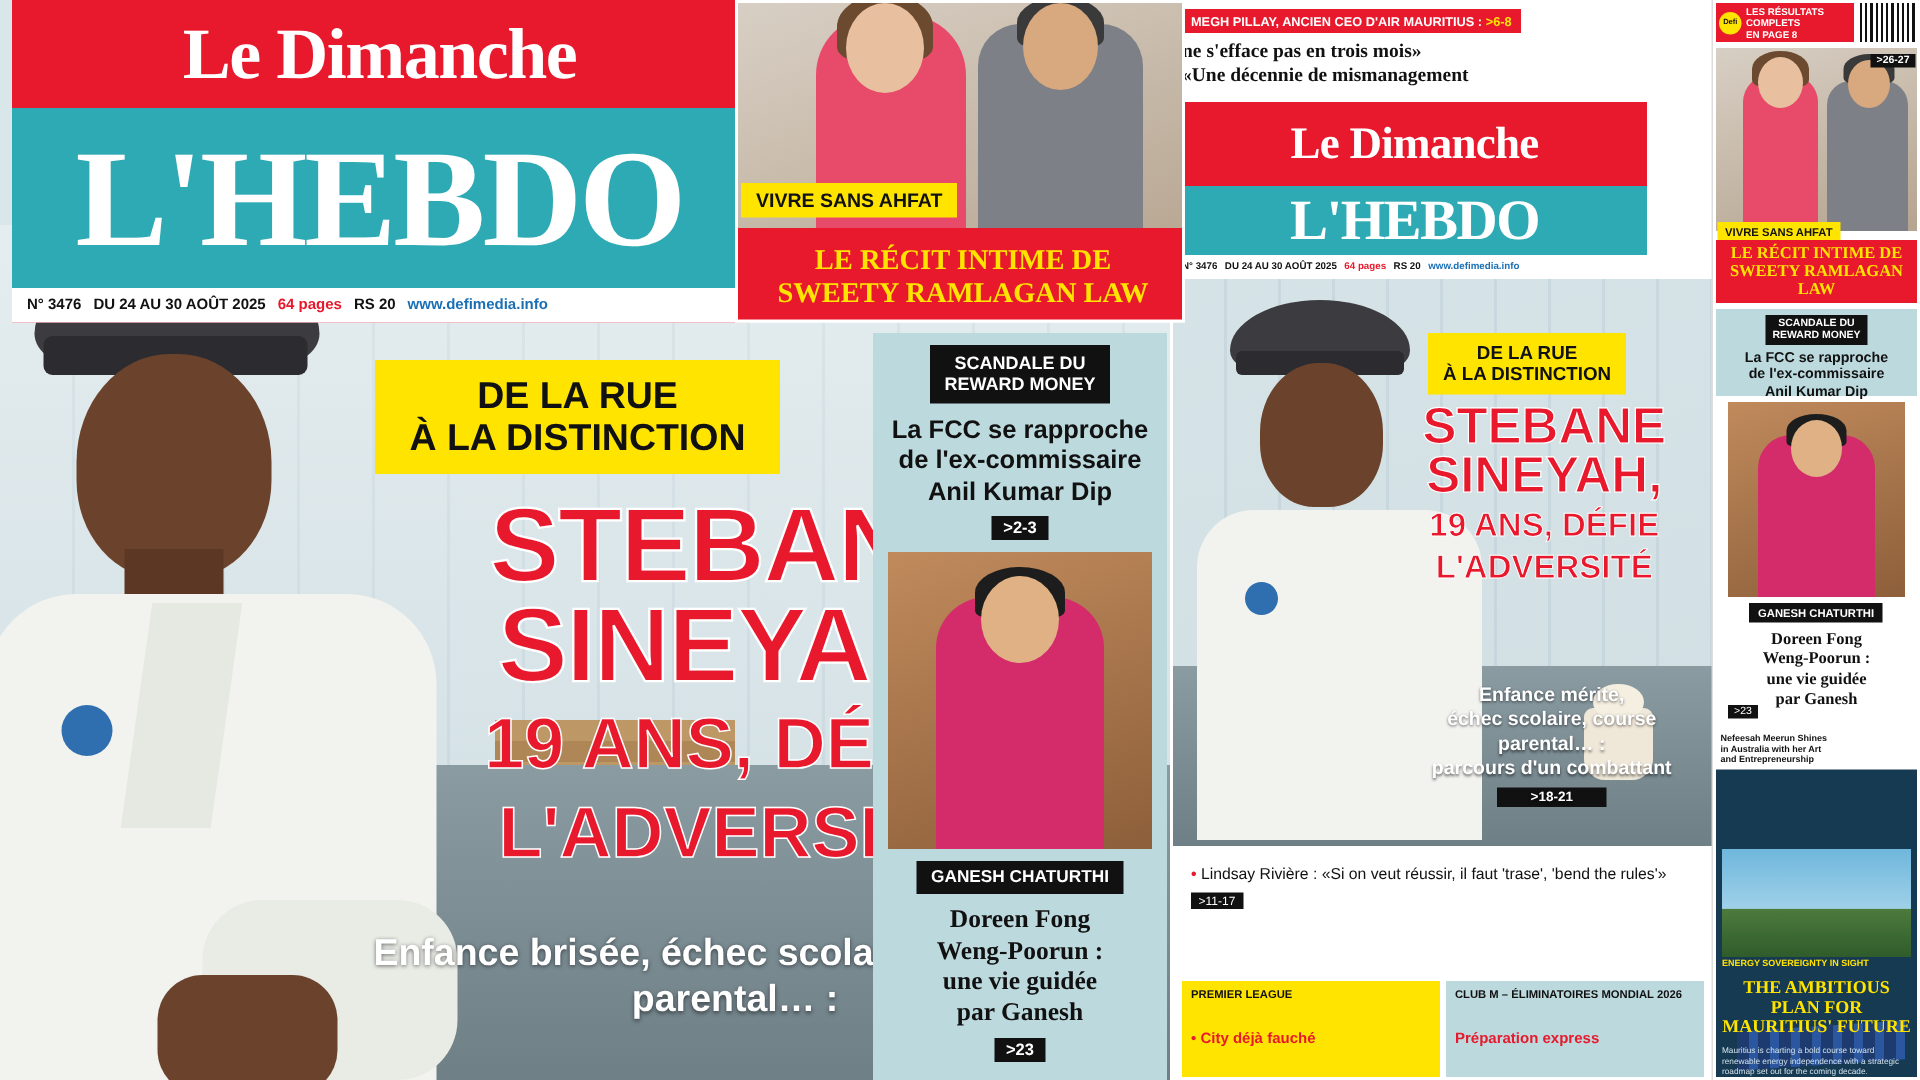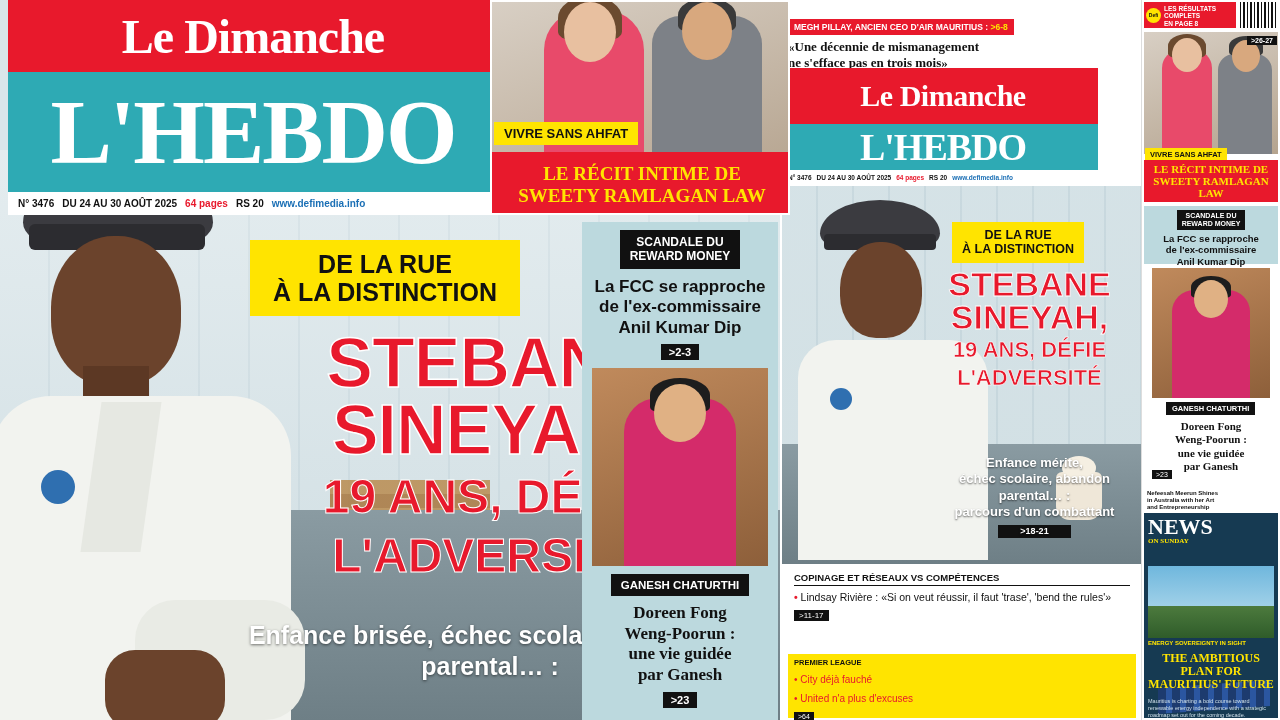--- a/index.html
+++ b/index.html
@@ -298,21 +298,21 @@
 
   
   .small-cover {
     position: absolute; left: 782px; top: 0;
     width: 360px; height: 720px;
     background: #ffffff;
     border-right: 1px solid #ddd;
     overflow: hidden;
   }
   .sc-topbanner {
-    position: absolute; left: 6px; top: 16px;
+    position: absolute; left: 6px; top: 4px;
     width: 348px; height: 62px;
     background: #ffffff;
   }
   .sc-topkicker {
     background: #e8192c; color: #ffffff;
     font-size: 8.5px; font-weight: bold;
     padding: 3px 6px; display: inline-block;
   }
   .sc-topkicker .pg { color: #ffe400; }
   .sc-topquote {
@@ -449,21 +449,21 @@
   .sc-bottom {
     position: absolute; left: 6px; top: 654px; width: 348px; height: 64px;
     display: flex; gap: 4px;
   }
   .sc-bottom-col {
     flex: 1; background: #ffe400; padding: 4px 6px;
   }
   .sc-bottom-col.teal { background: #bcd9de; }
   .sc-bcol-kicker { font-size: 7.5px; font-weight: bold; color: #111; }
   .sc-bcol-line {
-    font-size: 10px; font-weight: normal; color: #e8192c; margin-top: 7px; line-height: 1.2;
+    font-size: 10px; font-weight: bold; color: #e8192c; margin-top: 20px; line-height: 1.2;
   }
   .sc-bcol-line .dot { color: #e8192c; }
   .sc-bcol-page {
     display: inline-block; background: #111; color: #fff;
     font-size: 7px; padding: 1px 4px; margin-top: 2px;
   }
 
   
   .right-col {
     position: absolute; left: 1142px; top: 0; width: 138px; height: 720px;
@@ -714,22 +714,22 @@
   </div>
 
   <div class="small-cover">
 
     <div class="sc-topbanner">
       <div class="sc-topkicker">
         <span>MEGH PILLAY, ANCIEN CEO D'AIR MAURITIUS :</span>
         <span class="pg">&gt;6-8</span>
       </div>
       <div class="sc-topquote">
+        <div>ne s'efface pas en trois mois»</div>
         <div>«Une décennie de mismanagement</div>
-        <div>ne s'efface pas en trois mois»</div>
       </div>
     </div>
 
     <div class="sc-photo">
       <div class="wall"></div>
       <div class="sc-counter"></div>
       <div class="sc-chef">
         <div class="hat"></div>
         <div class="band"></div>
         <div class="face"></div>
@@ -760,28 +760,27 @@
 
     <div class="sc-headline">
       <div class="sc-h1">STEBANE</div>
       <div class="sc-h1">SINEYAH,</div>
       <div class="sc-h2">19 ANS, DÉFIE</div>
       <div class="sc-h2">L'ADVERSITÉ</div>
     </div>
 
     <div class="sc-sub">
       <div>Enfance mérite,</div>
-      <div>échec scolaire, abandon</div>
+      <div>échec scolaire, course</div>
       <div>parental… :</div>
       <div>parcours d'un combattant</div>
       <span class="sc-sub-page">&gt;18-21</span>
     </div>
 
     <div class="sc-merit">
-      <div class="sc-merit-kicker">COPINAGE ET RÉSEAUX VS COMPÉTENCES</div>
       <div class="sc-merit-bullet">
         <span class="dot">•</span>
         <span>Lindsay Rivière : «Si on veut réussir, il faut</span>
         <span>'trase', 'bend the rules'»</span>
       </div>
       <span class="sc-merit-page">&gt;11-17</span>
     </div>
 
     <div class="sc-bottom">
       <div class="sc-bottom-col">
@@ -789,20 +788,26 @@
         <div class="sc-bcol-line">
           <span class="dot">•</span>
           <span>City déjà fauché</span>
         </div>
         <div class="sc-bcol-line">
           <span class="dot">•</span>
           <span>United n'a plus d'excuses</span>
         </div>
         <span class="sc-bcol-page">&gt;64</span>
       </div>
+      <div class="sc-bottom-col teal">
+        <div class="sc-bcol-kicker">CLUB M – ÉLIMINATOIRES MONDIAL 2026</div>
+        <div class="sc-bcol-line">Préparation express</div>
+        <div class="sc-bcol-line">pour viser juste</div>
+        <span class="sc-bcol-page">&gt;58</span>
+      </div>
     </div>
   </div>
 
   <div class="right-col">
     <div class="rc-promo">
       <div class="rc-promo-badge">Defi</div>
       <div>LES RÉSULTATS</div>
       <div>COMPLETS</div>
       <div>EN PAGE 8</div>
     </div>
@@ -849,24 +854,20 @@
       <div>par Ganesh</div>
     </div>
     <div class="rc-ganesh-page">&gt;23</div>
 
     <div class="rc-news">
       <div class="rc-news-top">
         <div>Nefeesah Meerun Shines</div>
         <div>in Australia with her Art</div>
         <div>and Entrepreneurship</div>
       </div>
-      <div class="rc-news-logo">
-        <span>NEWS</span>
-        <small>ON SUNDAY</small>
-      </div>
       <div class="rc-news-photo">
         <div class="rc-news-panels"></div>
       </div>
       <div class="rc-news-strip">ENERGY SOVEREIGNTY IN SIGHT</div>
       <div class="rc-news-head">
         <div>THE AMBITIOUS</div>
         <div>PLAN FOR</div>
         <div>MAURITIUS' FUTURE</div>
       </div>
       <div class="rc-news-body">Mauritius is charting a bold course toward renewable energy independence with a strategic roadmap set out for the coming decade.</div>

